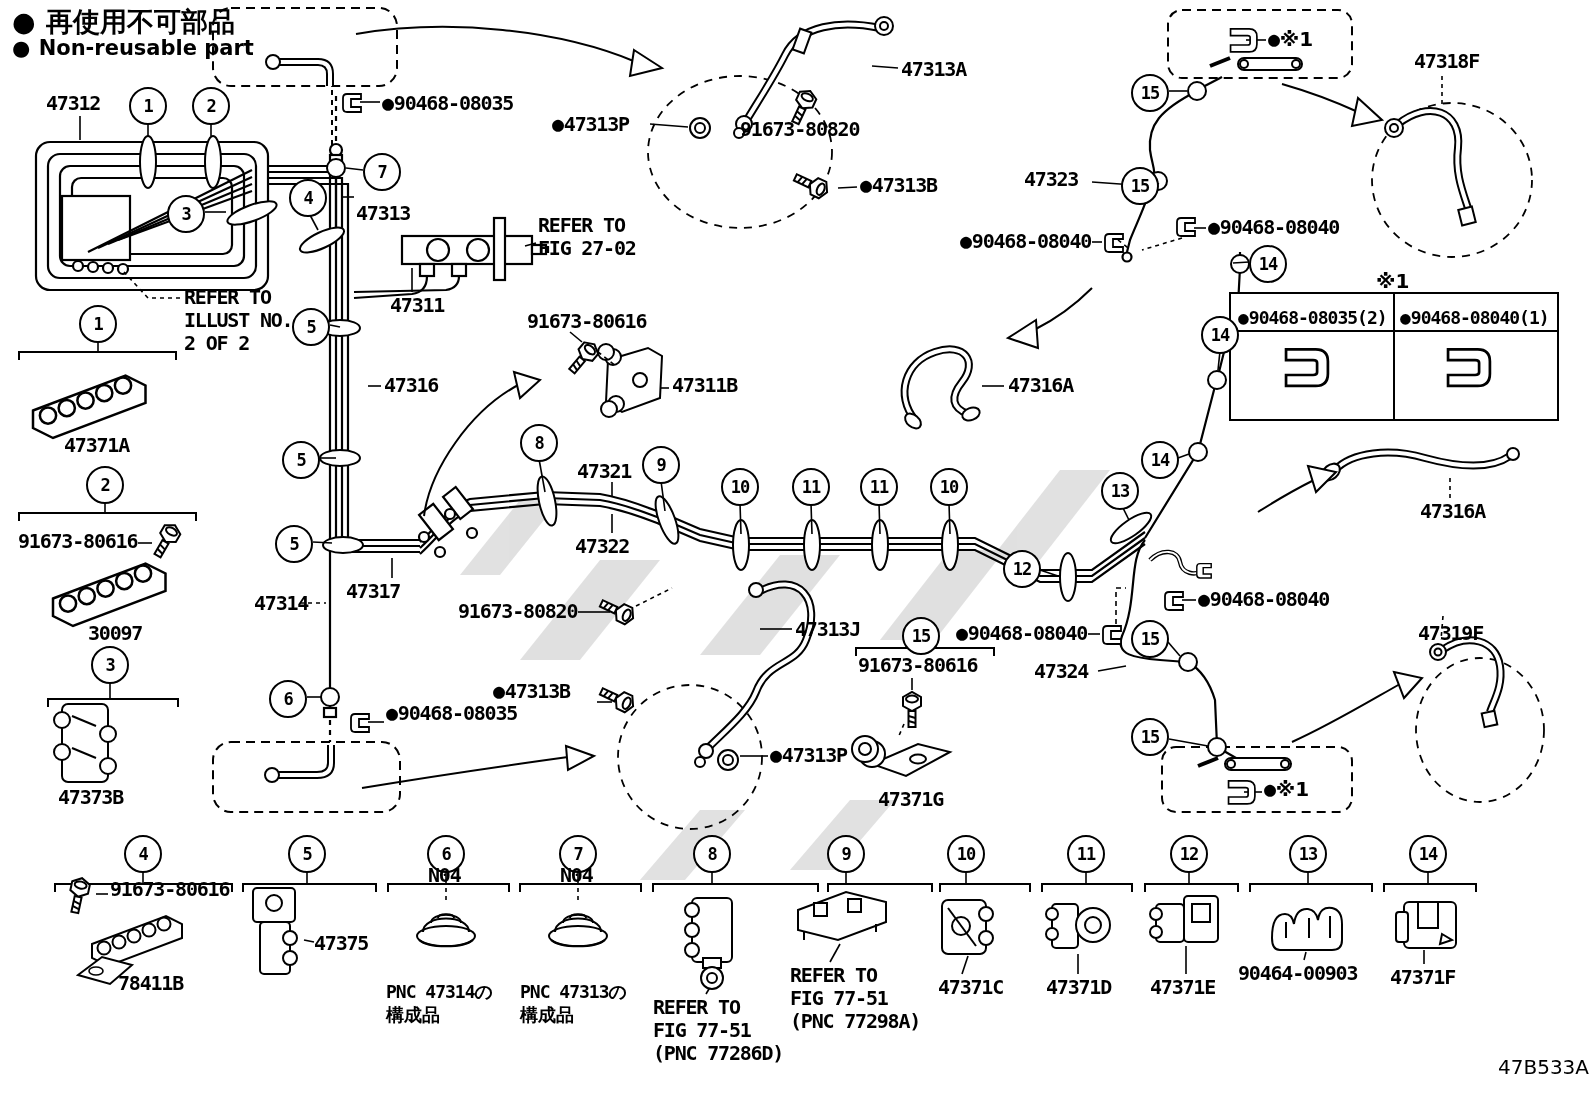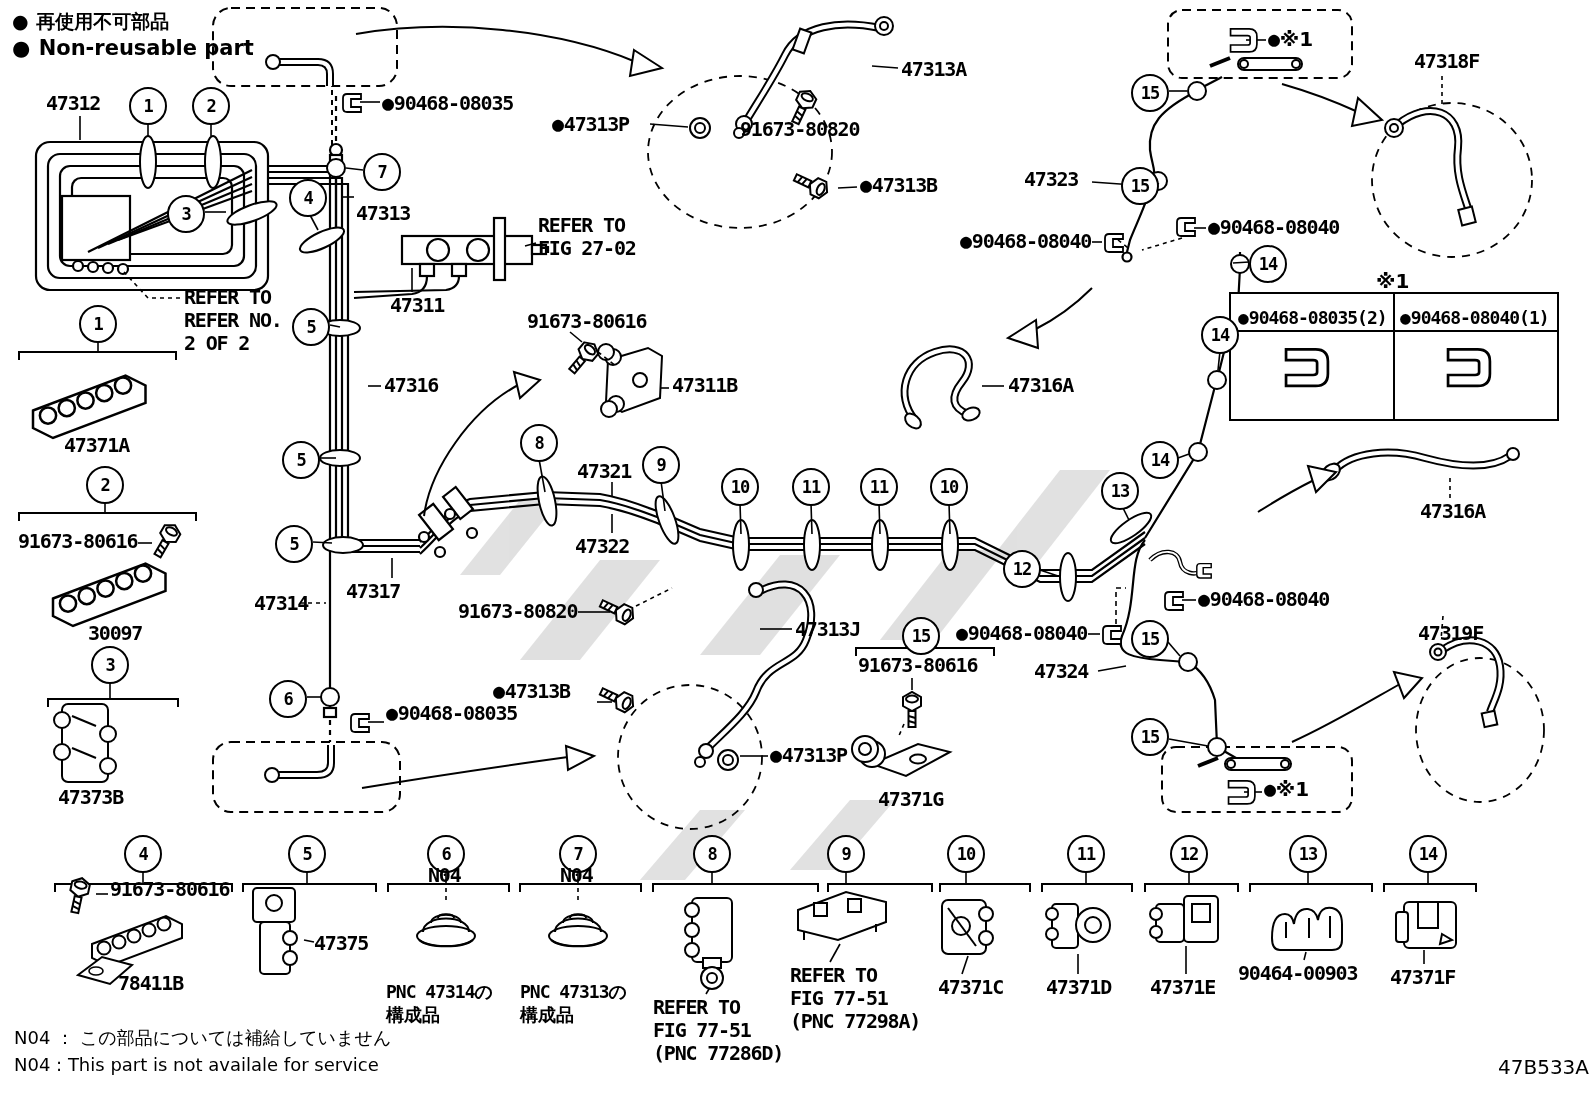--- a/index.html
+++ b/index.html
@@ -572,42 +572,42 @@
 <div class="co" style="left:427px;top:835px">6</div>
 <div class="co" style="left:559px;top:835px">7</div>
 <div class="co" style="left:693px;top:835px">8</div>
 <div class="co" style="left:827px;top:835px">9</div>
 <div class="co" style="left:947px;top:835px">10</div>
 <div class="co" style="left:1067px;top:835px">11</div>
 <div class="co" style="left:1170px;top:835px">12</div>
 <div class="co" style="left:1289px;top:835px">13</div>
 <div class="co" style="left:1409px;top:835px">14</div>
 
-<div class="lbl san" style="left:12px;top:10px;font-size:19px">
+<div class="lbl san" style="left:12px;top:10px;font-size:27px">
   <span class="blt">●</span>
   <span>再使用不可部品</span></div>
 <div class="lbl san" style="left:12px;top:37px;font-size:21px">
   <span class="blt">●</span>
   <span>Non-reusable part</span></div>
 
 <div class="lbl" style="left:46px;top:92px">47312</div>
 <div class="lbl" style="left:382px;top:92px"><span class="blt">●</span><span>90468-08035</span></div>
 <div class="lbl" style="left:552px;top:113px"><span class="blt">●</span><span>47313P</span></div>
 <div class="lbl" style="left:901px;top:58px">47313A</div>
 <div class="lbl" style="left:740px;top:118px">91673-80820</div>
 <div class="lbl" style="left:860px;top:174px"><span class="blt">●</span><span>47313B</span></div>
 <div class="lbl" style="left:356px;top:202px">47313</div>
 <div class="lbl" style="left:538px;top:214px">
       <div>REFER TO</div>
       <div>FIG 27-02</div>
     </div>
 <div class="lbl" style="left:390px;top:294px">47311</div>
 <div class="lbl" style="left:184px;top:286px">
       <div>REFER TO</div>
-      <div>REFER NO.</div>
+      <div>ILLUST NO.</div>
       <div>2 OF 2</div>
     </div>
 <div class="lbl" style="left:527px;top:310px">91673-80616</div>
 <div class="lbl" style="left:672px;top:374px">47311B</div>
 <div class="lbl" style="left:384px;top:374px">47316</div>
 <div class="lbl" style="left:577px;top:460px">47321</div>
 <div class="lbl" style="left:575px;top:535px">47322</div>
 <div class="lbl" style="left:346px;top:580px">47317</div>
 <div class="lbl" style="left:254px;top:592px">47314</div>
 <div class="lbl" style="left:458px;top:600px">91673-80820</div>
@@ -658,17 +658,15 @@
       <div>REFER TO</div>
       <div>FIG 77-51</div>
       <div>(PNC 77298A)</div>
     </div>
 <div class="lbl" style="left:938px;top:976px">47371C</div>
 <div class="lbl" style="left:1046px;top:976px">47371D</div>
 <div class="lbl" style="left:1150px;top:976px">47371E</div>
 <div class="lbl" style="left:1238px;top:962px">90464-00903</div>
 <div class="lbl" style="left:1390px;top:966px">47371F</div>
 
-<div class="lbl note" style="left:14px;top:1026px">N04 ： この部品については補給していません</div>
-<div class="lbl note" style="left:14px;top:1054px">N04 :  This part is not availale for service</div>
 <div class="lbl san" style="left:1498px;top:1056px;font-size:20px;font-weight:400">47B533A</div>
 
 </div>
 
 </body></html>

